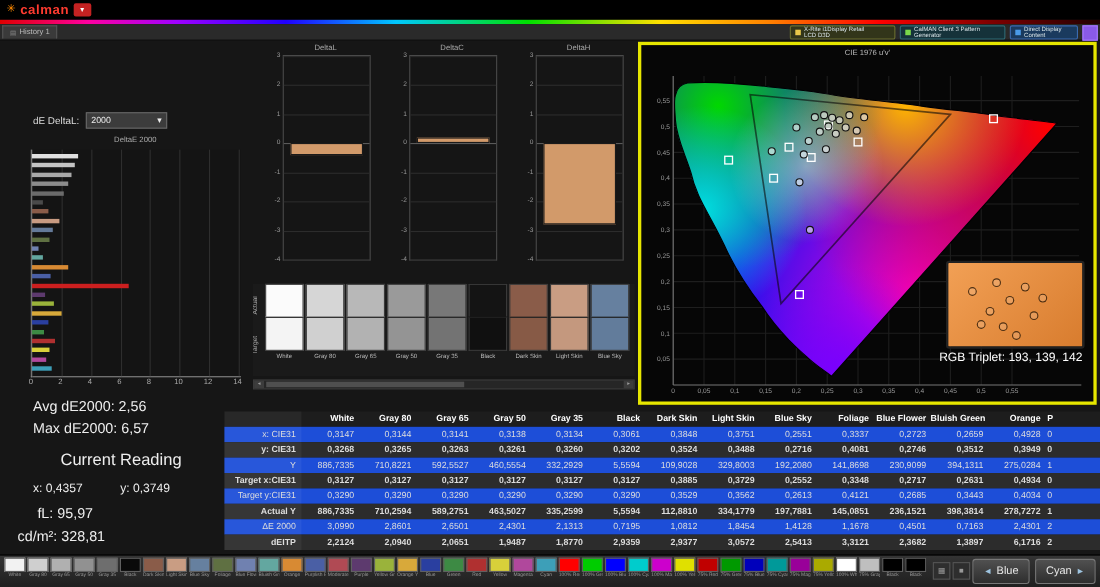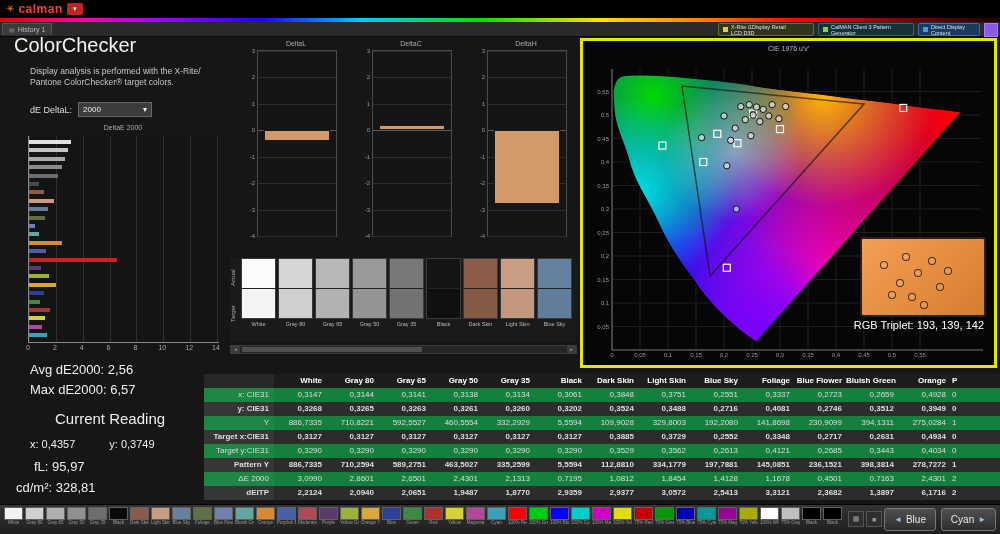--- a/index.html
+++ b/index.html
@@ -70,21 +70,21 @@
   #cie-panel{position:absolute;left:580px;top:38px;width:411px;height:324px;background:#060606;border:3px solid #e6e600;box-sizing:content-box;}
   #cie-title{position:absolute;left:0;right:0;top:4px;text-align:center;font-size:7px;color:#bbb;}
   #cie-svg{position:absolute;left:0;top:0;}
   #rgb-inset{position:absolute;left:277px;top:196px;width:122px;height:76px;background:linear-gradient(135deg,#f2a055,#d87c2e);border:2px solid #222;border-radius:3px;}
   .inset-dot{position:absolute;width:6px;height:6px;border:1px solid rgba(40,20,0,.8);border-radius:50%;background:rgba(255,255,255,.15);}
   #rgb-text{position:absolute;right:10px;top:278px;font-size:11px;color:#fff;}
 
   
   #results{position:absolute;left:204px;top:374px;width:796px;font-size:8px;}
   .trow{display:flex;height:14px;line-height:14px;}
-  .trow.odd{background:#15803d;}
+  .trow.odd{background:#1d4ed8;}
   .trow.even{background:#2c2c2c;font-weight:bold;}
   .trow.head{background:#1d1d1d;font-weight:bold;color:#fff;}
   .tlabel{width:70px;text-align:right;padding-right:5px;box-sizing:border-box;background:rgba(255,255,255,.05);overflow:hidden;white-space:nowrap;}
   .tcell{width:52px;text-align:right;padding-right:4px;box-sizing:border-box;overflow:hidden;white-space:nowrap;color:#ddd;}
   .trow.head .tcell{color:#fff;}
   .tcell.partial{width:50px;text-align:left;padding-left:2px;}
 
   
   #pattern-bar{position:absolute;left:0;right:0;top:504px;height:30px;background:linear-gradient(#343434,#1e1e1e);border-top:1px solid #000;}
   .pat{position:absolute;top:2px;width:19px;}
@@ -119,25 +119,20 @@
       <span class="dev-icon" style="background:#7ad84a"></span>
       <span><span>CalMAN Client 3 Pattern</span><br><span>Generator</span></span>
     </div>
     <div class="dev-btn" id="dev3">
       <span class="dev-icon" style="background:#4a9ae8"></span>
       <span><span>Direct Display Content</span></span>
     </div>
     <div id="corner-square"></div>
   </div>
 
-  <div class="big-title">ColorChecker</div>
-  <div class="desc">
-    <span>Display analysis is performed with the X-Rite/</span><br>
-    <span>Pantone ColorChecker® target colors.</span>
-  </div>
   <div class="formula-row">
     <span>dE DeltaL:</span>
     <span class="select">
       <span>2000</span>
       <span>▾</span>
     </span>
   </div>
 
   <div id="de-title">DeltaE 2000</div>
   <div id="de-chart">
@@ -562,21 +557,21 @@
         <div class="tcell">0,3529</div>
         <div class="tcell">0,3562</div>
         <div class="tcell">0,2613</div>
         <div class="tcell">0,4121</div>
         <div class="tcell">0,2685</div>
         <div class="tcell">0,3443</div>
         <div class="tcell">0,4034</div>
         <div class="tcell partial">0</div>
       </div>
       <div class="trow even">
-        <div class="tlabel">Pattern Y</div>
+        <div class="tlabel">Actual Y</div>
         <div class="tcell">886,7335</div>
         <div class="tcell">710,2594</div>
         <div class="tcell">589,2751</div>
         <div class="tcell">463,5027</div>
         <div class="tcell">335,2599</div>
         <div class="tcell">5,5594</div>
         <div class="tcell">112,8810</div>
         <div class="tcell">334,1779</div>
         <div class="tcell">197,7881</div>
         <div class="tcell">145,0851</div>

